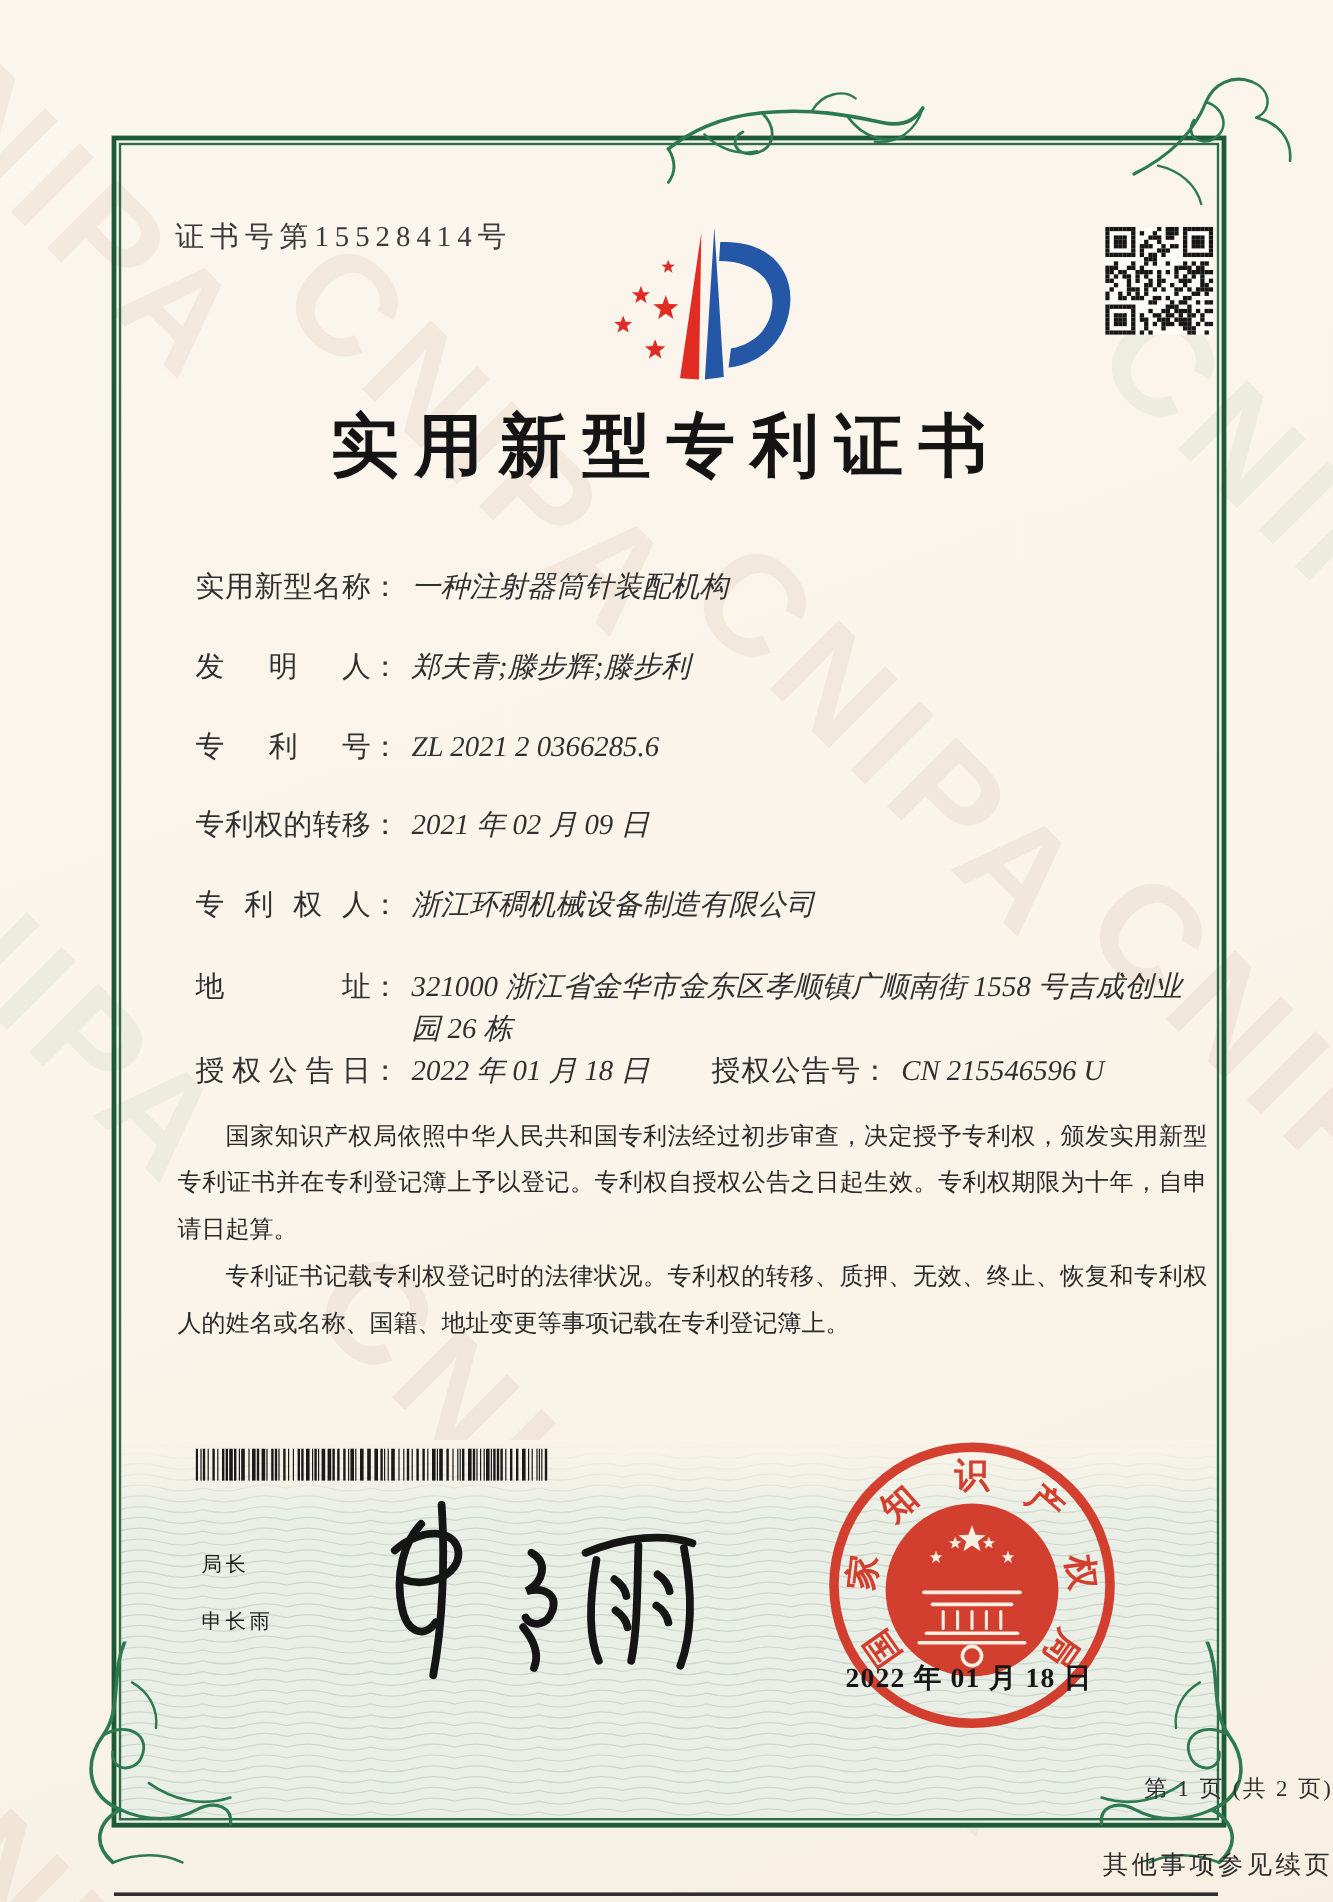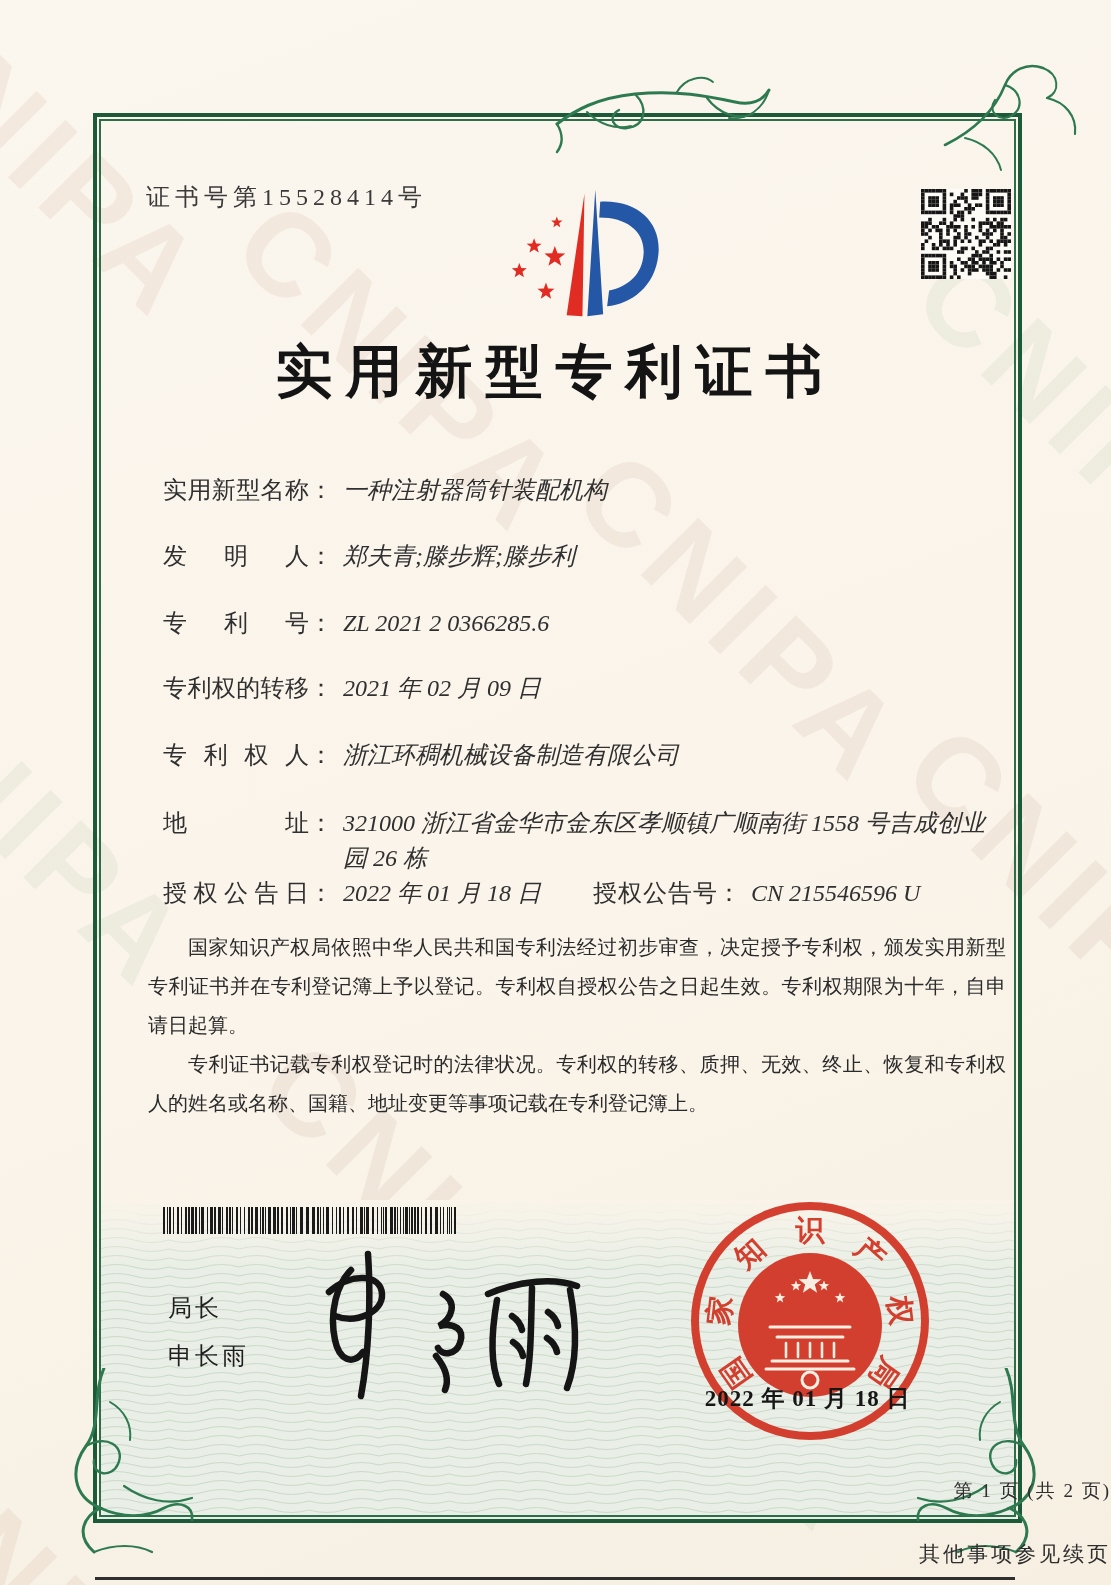--- a/index.html
+++ b/index.html
@@ -47,21 +47,21 @@
   .grant-pair2 { position:absolute; left:430px; top:0; white-space:nowrap; }
   .grant-pair2 .flabel { width:124px; }
   
   .body-text { position:absolute; left:148px; top:928px; width:858px; z-index:6; }
   .body-text p { font-size:20px; line-height:39px; text-indent:2em; text-align:justify;
                  color:#2a2a2a; }
   
   .barcode { position:absolute; left:163px; top:1207px; z-index:6; }
   .signer { position:absolute; left:168px; z-index:6;
             font-family:"Liberation Sans","DejaVu Sans",sans-serif;
-            font-size:24px; color:#1f1f1f; letter-spacing:3px; }
+            font-size:17px; color:#1f1f1f; letter-spacing:3px; }
   .signer.t1 { top:1292px; } .signer.t2 { top:1340px; }
   .sig { position:absolute; left:285px; top:1248px; z-index:6; }
   .seal { position:absolute; left:685px; top:1196px; z-index:7; opacity:0.94; }
   .seal-date { position:absolute; left:700px; top:1383px; width:215px; text-align:center;
                font-size:23px; font-weight:700; color:#161616; letter-spacing:1px; z-index:8;
                white-space:nowrap; }
   .page-info { position:absolute; left:0; right:0; top:1478px; text-align:right;
                font-size:19px; color:#2e2e2e; letter-spacing:2px; z-index:6; }
   .cont-note { position:absolute; left:0; right:0; top:1540px; text-align:right;
                font-size:21px; color:#2d2d2d; letter-spacing:3px; z-index:6; }

